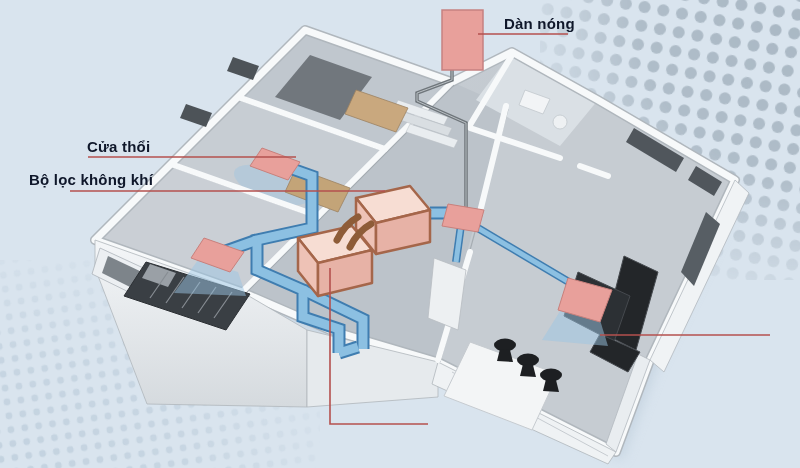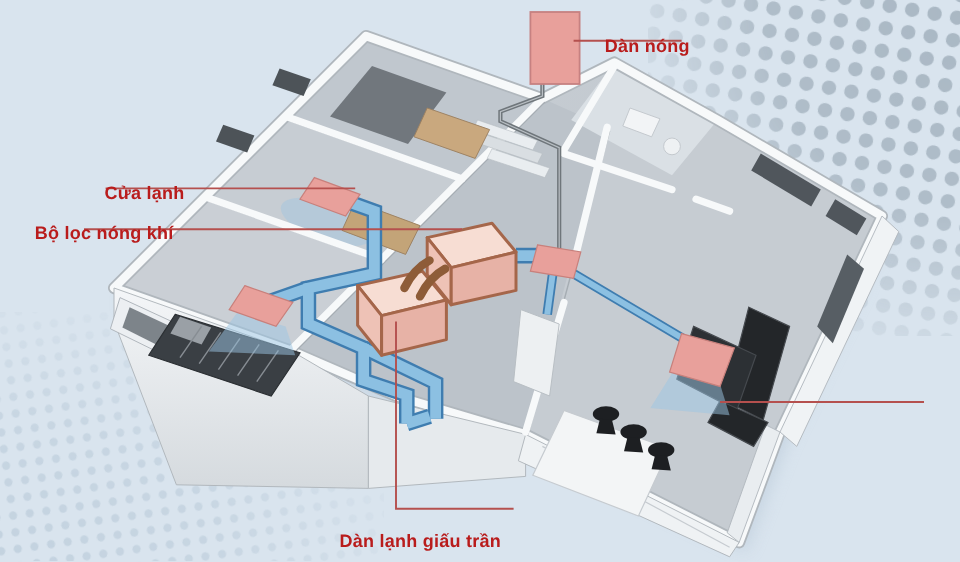--- a/index.html
+++ b/index.html
@@ -1,20 +1,20 @@
 <!DOCTYPE html>
 <html><head>
 <meta charset="utf-8">
 <style>
   html,body{margin:0;padding:0;background:#d9e4ee;}
   #stage{position:relative;width:800px;height:468px;overflow:hidden;background:#d9e4ee;
          font-family:"Liberation Sans",sans-serif;}
   #stage svg{position:absolute;left:0;top:0;}
-  .label{position:absolute;font-weight:700;font-size:15px;color:#b91c1c;
-         white-space:nowrap;letter-spacing:.2px;margin-top:15px;}
+  .label{position:absolute;font-weight:700;font-size:15px;color:#0f172a;
+         white-space:nowrap;letter-spacing:.2px;}
 </style>
 </head>
 <body>
 
 <div id="stage">
 <svg width="800" height="468" viewBox="0 0 800 468">
   <defs>
     <pattern id="dotsLg" width="19" height="19" patternUnits="userSpaceOnUse" patternTransform="rotate(10)">
       <circle cx="9" cy="9" r="6" fill="#a9b7c3"></circle>
     </pattern>
@@ -205,16 +205,15 @@
   <g fill="none" stroke="#b5504e" stroke-width="1.6">
     <path d="M478,34 L568,34" stroke="#b5504e"></path>
     <path d="M88,157 L296,157" stroke="#b5504e"></path>
     <path d="M70,191 L385,191" stroke="#b5504e"></path>
     <path d="M600,335 L770,335" stroke="#b5504e"></path>
     <path d="M330,268 L330,424 L428,424" stroke="#b5504e"></path>
   </g>
 </svg>
 
   <div class="label" style="left:504px;top:15px;">Dàn nóng</div>
-  <div class="label" style="left:87px;top:138px;">Cửa lạnh</div>
-  <div class="label" style="left:29px;top:171px;">Bộ lọc nóng khí</div>
-  <div class="label" style="left:283px;top:428px;">Dàn lạnh giấu trần</div>
+  <div class="label" style="left:87px;top:138px;">Cửa thổi</div>
+  <div class="label" style="left:29px;top:171px;">Bộ lọc không khí</div>
 </div>
 
 </body></html>

